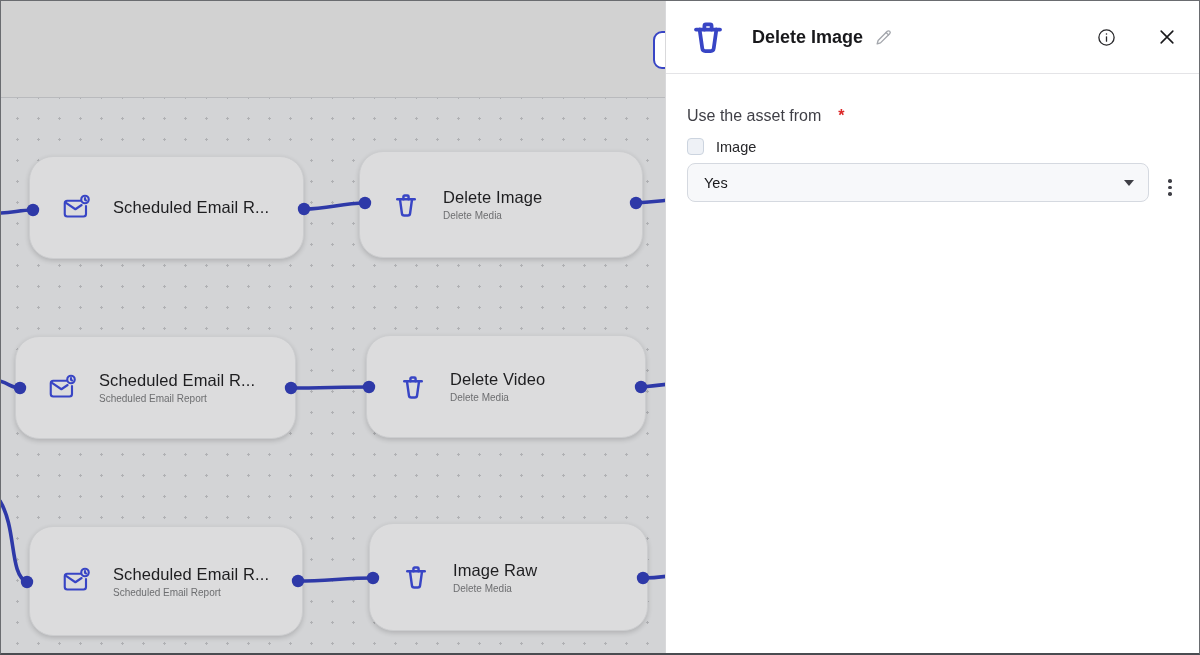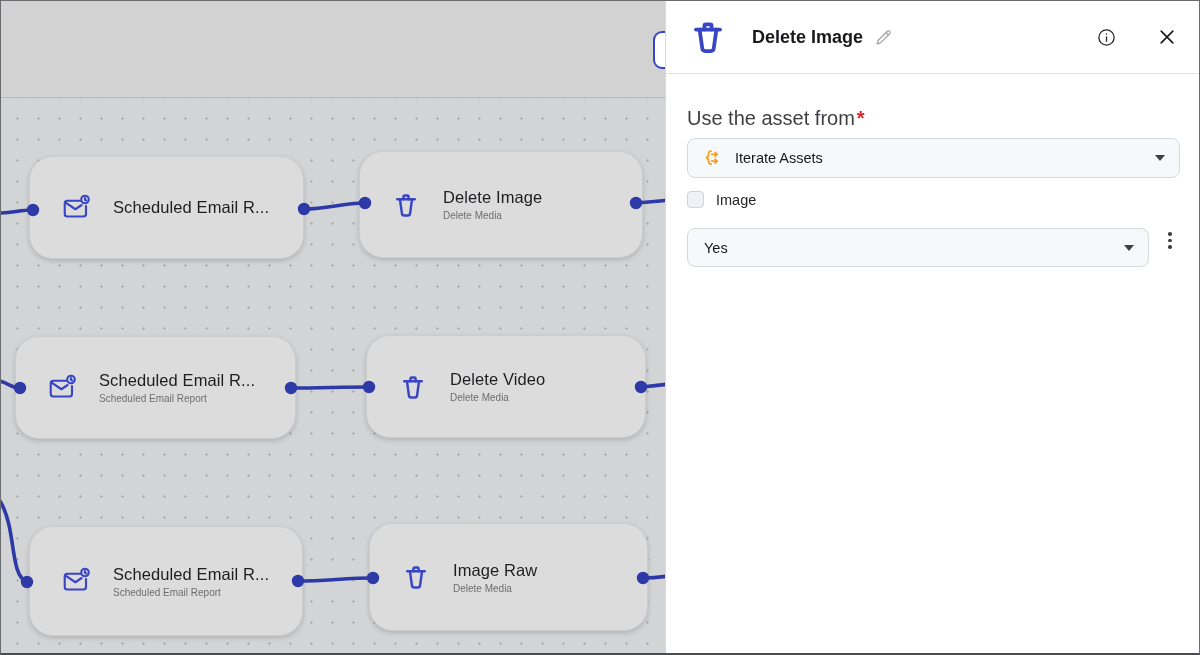--- a/index.html
+++ b/index.html
@@ -48,21 +48,21 @@
     height:73px; flex:0 0 auto; display:flex; align-items:center;
     padding:0 24px; border-bottom:1px solid #e4e4e7;
   }
   .panel-title { font-size:18px; font-weight:700; color:#18181b; margin-left:26px; }
   .edit-pencil { margin-left:11px; display:flex; cursor:pointer; }
   .header-spacer { flex:1; }
   .hdr-btn { display:flex; align-items:center; justify-content:center; cursor:pointer; }
   .hdr-btn + .hdr-btn { margin-left:40px; }
 
   .panel-body { padding:33px 21px 0 21px; }
-  .field-label { font-size:20px; color:#3f3f46; display:flex; align-items:center; gap:2px; }
+  .field-label { font-size:16px; color:#3f3f46; display:flex; align-items:center; gap:17px; }
   .req { color:#dc2626; font-weight:700; }
 
   .select {
     margin-top:8px; height:40px; background:#f7f8fa; border:1px solid #d5d9e0;
     border-radius:8px; display:flex; align-items:center; padding:0 14px; cursor:pointer;
   }
   .select .s-label { font-size:14.5px; color:#18181b; margin-left:12px; }
   .select .s-label.no-icon { margin-left:2px; }
   .select .caret {
     margin-left:auto; width:0; height:0;
@@ -240,42 +240,29 @@
         </svg>
       </span>
     </div>
 
     <div class="panel-body">
       <div class="field-label">
         <span>Use the asset from</span>
         <span class="req">*</span>
       </div>
 
-      <div class="select">
-        <span style="display:flex;">
-          <svg width="21" height="21" viewBox="0 0 24 24" fill="none" stroke="#f59f1e" stroke-width="1.9" stroke-linecap="round" stroke-linejoin="round">
-            <path d="M10.5 3.5c-2.6 0-3 1.4-3 3.4 0 2-.2 3.3-2.5 4.1 2.3.8 2.5 2.1 2.5 4.1 0 2 .4 3.4 3 3.4"></path>
-            <path d="M11 7.3h6.2"></path>
-              <path d="M14.9 5l2.4 2.3-2.4 2.3"></path>
-            <path d="M11 15h6.2"></path>
-              <path d="M14.9 12.7l2.4 2.3-2.4 2.3"></path>
-          </svg>
-        </span>
-        <span class="s-label">Iterate Assets</span>
-        <span class="caret"></span>
-      </div>
 
       <div class="checkbox-row">
         <span class="checkbox"></span>
         <span class="checkbox-label">Image</span>
       </div>
 
 
       <div class="select-row">
-        <div class="select" style="margin-top:20px;">
+        <div class="select" style="margin-top:8px;">
           <span class="s-label no-icon">Yes</span>
           <span class="caret"></span>
         </div>
         <span class="kebab">
           <i></i>
             <i></i>
             <i></i>
         </span>
       </div>
     </div>

